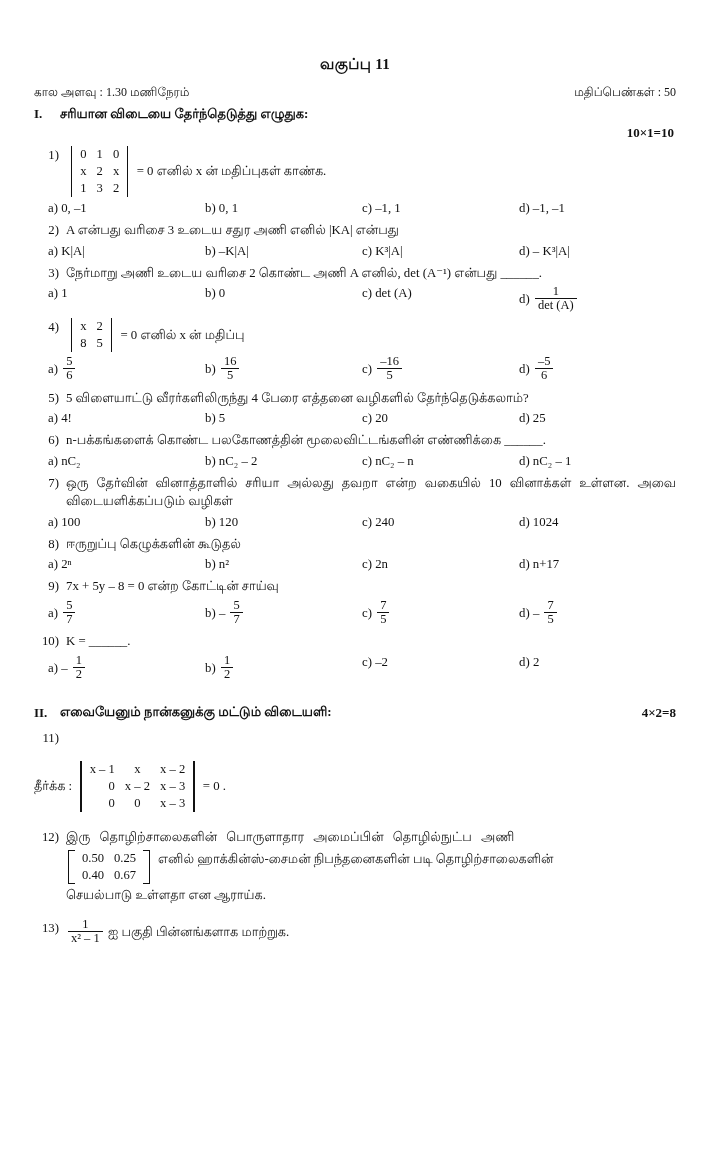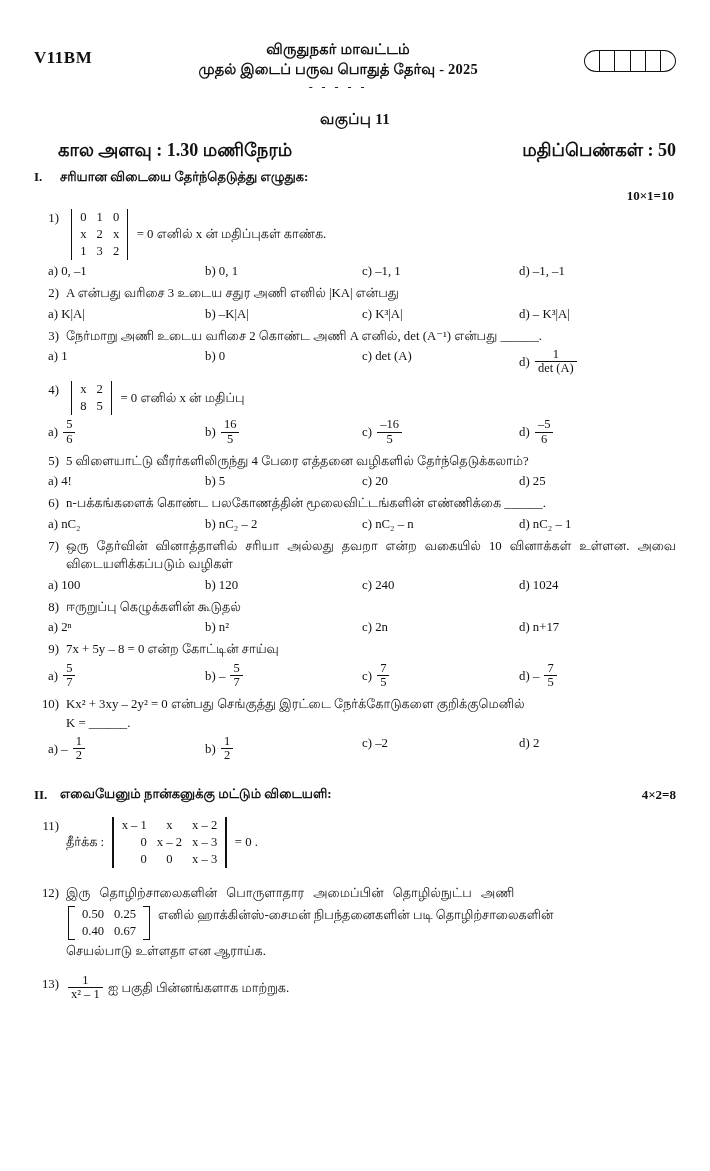--- a/index.html
+++ b/index.html
@@ -90,23 +90,22 @@
     font-weight: bold;
     margin-top: 6px;
     letter-spacing: .2px;
   }
 
   .meta-row {
     display: flex;
     justify-content: space-between;
     align-items: baseline;
     margin-top: 10px;
-    font-size: 18px;
-    font-weight: bold;
-    margin-left: 24px;
+    font-size: 12px;
+    font-weight: normal;
   }
   .meta-row .right { text-align: left; }
 
   
   .section-head {
     display: flex;
     align-items: baseline;
     margin-top: 6px;
     font-size: 13px;
     font-weight: bold;
@@ -215,36 +214,20 @@
   .justline {
     display: flex;
     justify-content: space-between;
   }
 </style>
 </head>
 <body>
 
 <div class="page">
 
-  <div class="header-row">
-    <div class="code-box">V11BM</div>
-    <div class="center-head">
-      <div class="l1">விருதுநகர்  மாவட்டம்</div>
-      <div class="l2">முதல் இடைப் பருவ பொதுத் தேர்வு - 2025</div>
-      <div class="dashes">- - - - -</div>
-    </div>
-    <div class="reg-box">
-      <span></span>
-      <span></span>
-      <span></span>
-      <span></span>
-      <span></span>
-      <span></span>
-    </div>
-  </div>
 
   <div class="class-line">வகுப்பு 11</div>
 
   <div class="meta-row">
     <div>கால அளவு : 1.30 மணிநேரம்</div>
     <div class="right">மதிப்பெண்கள் : 50</div>
   </div>
 
   <div class="section-head">
     <div class="roman">I.</div>
@@ -424,21 +407,20 @@
     <div>
       <span>d)</span>
       <span>–</span>
       <span class="frac"><span class="n">7</span><span class="d">5</span></span>
     </div>
   </div>
 
   <div class="q">
     <div class="num">10)</div>
     <div class="body">
-      <div>Kx² + 3xy – 2y² = 0 என்பது செங்குத்து இரட்டை நேர்க்கோடுகளை குறிக்குமெனில்</div>
       <div>K = ______.</div>
     </div>
   </div>
   <div class="opts">
     <div>
       <span>a)</span>
       <span>–</span>
       <span class="frac"><span class="n">1</span><span class="d">2</span></span>
     </div>
     <div>
@@ -455,21 +437,21 @@
       <span>2</span>
     </div>
   </div>
 
   <div class="section-head" style="margin-top:22px;align-items:flex-end;">
     <div class="roman">II.</div>
     <div class="title">எவையேனும் நான்கனுக்கு மட்டும் விடையளி:</div>
     <div class="marks">4×2=8</div>
   </div>
 
-  <div class="q" style="margin-top:14px;">
+  <div class="q" style="margin-top:8px;flex-direction:column;">
     <div class="num">11)</div>
     <div class="body">
       <span class="inline-mid">தீர்க்க :</span>
       <span class="det">
         <span class="bar"></span>
         <table>
           <tbody>
               <tr>
                 <td class="l">x – 1</td>
                 <td>x</td>

